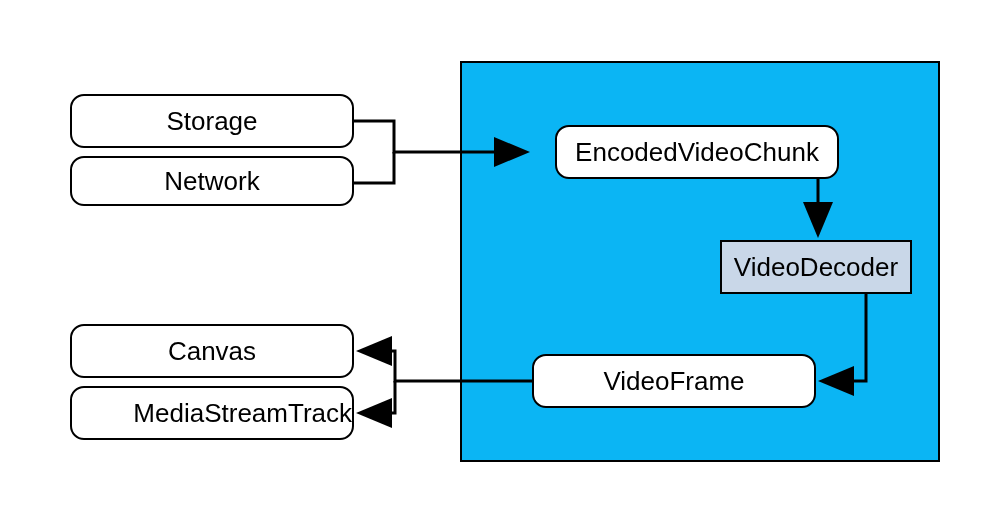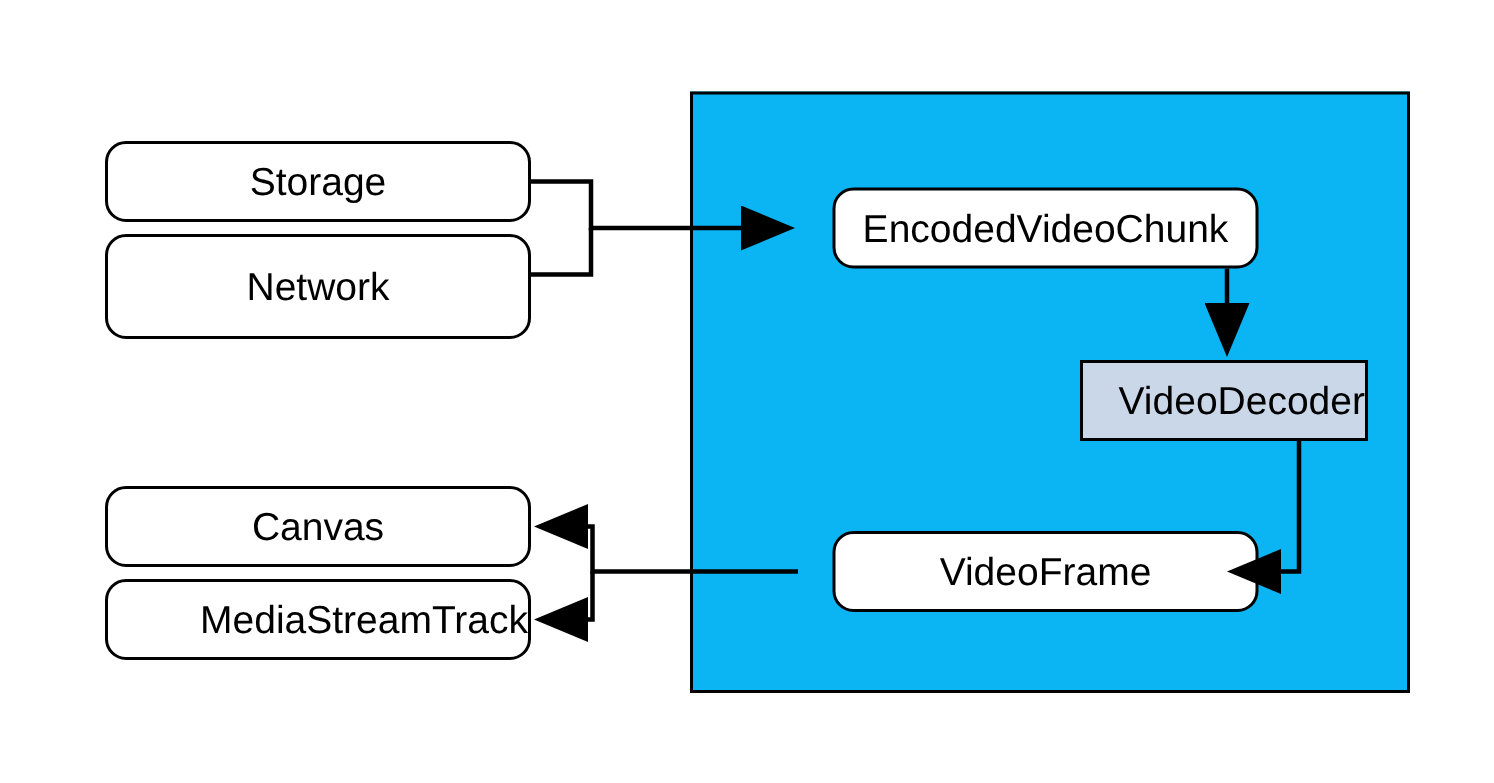--- a/index.html
+++ b/index.html
@@ -24,50 +24,50 @@
       align-items: center;
       justify-content: center;
       font-size: 26px;
     }
     .node-rect {
       position: absolute;
       background: #c9d7e8;
       border: 2px solid black;
       display: flex;
       align-items: center;
-      justify-content: flex-end;
+      justify-content: center;
       font-size: 26px;
     }
     svg.arrows {
       position: absolute;
       top: 0;
       left: 0;
       width: 996px;
       height: 522px;
       pointer-events: none;
     }
   </style>
 </head>
 <body>
 
 <div class="blue-box" style="left:460px; top:61px; width:480px; height:401px;"></div>
 
 <div class="node" style="left:70px; top:94px; width:284px; height:54px;">
   <span>Storage</span>
 </div>
-<div class="node" style="left:70px; top:156px; width:284px; height:70px;">
+<div class="node" style="left:70px; top:156px; width:284px; height:50px;">
   <span>Network</span>
 </div>
 <div class="node" style="left:532px; top:125px; width:284px; height:54px;margin-left:23px;">
   <span>EncodedVideoChunk</span>
 </div>
 <div class="node-rect" style="left:720px; top:240px; width:192px; height:54px;">
   <span>VideoDecoder</span>
 </div>
-<div class="node" style="left:532px; top:354px; width:284px; height:54px;margin-left:23px;">
+<div class="node" style="left:532px; top:354px; width:284px; height:54px;">
   <span>VideoFrame</span>
 </div>
 <div class="node" style="left:70px; top:324px; width:284px; height:54px;">
   <span>Canvas</span>
 </div>
 <div class="node" style="left:70px; top:386px; width:284px; height:54px;justify-content:flex-end;">
   <span>MediaStreamTrack</span>
 </div>
 
 <svg class="arrows">

